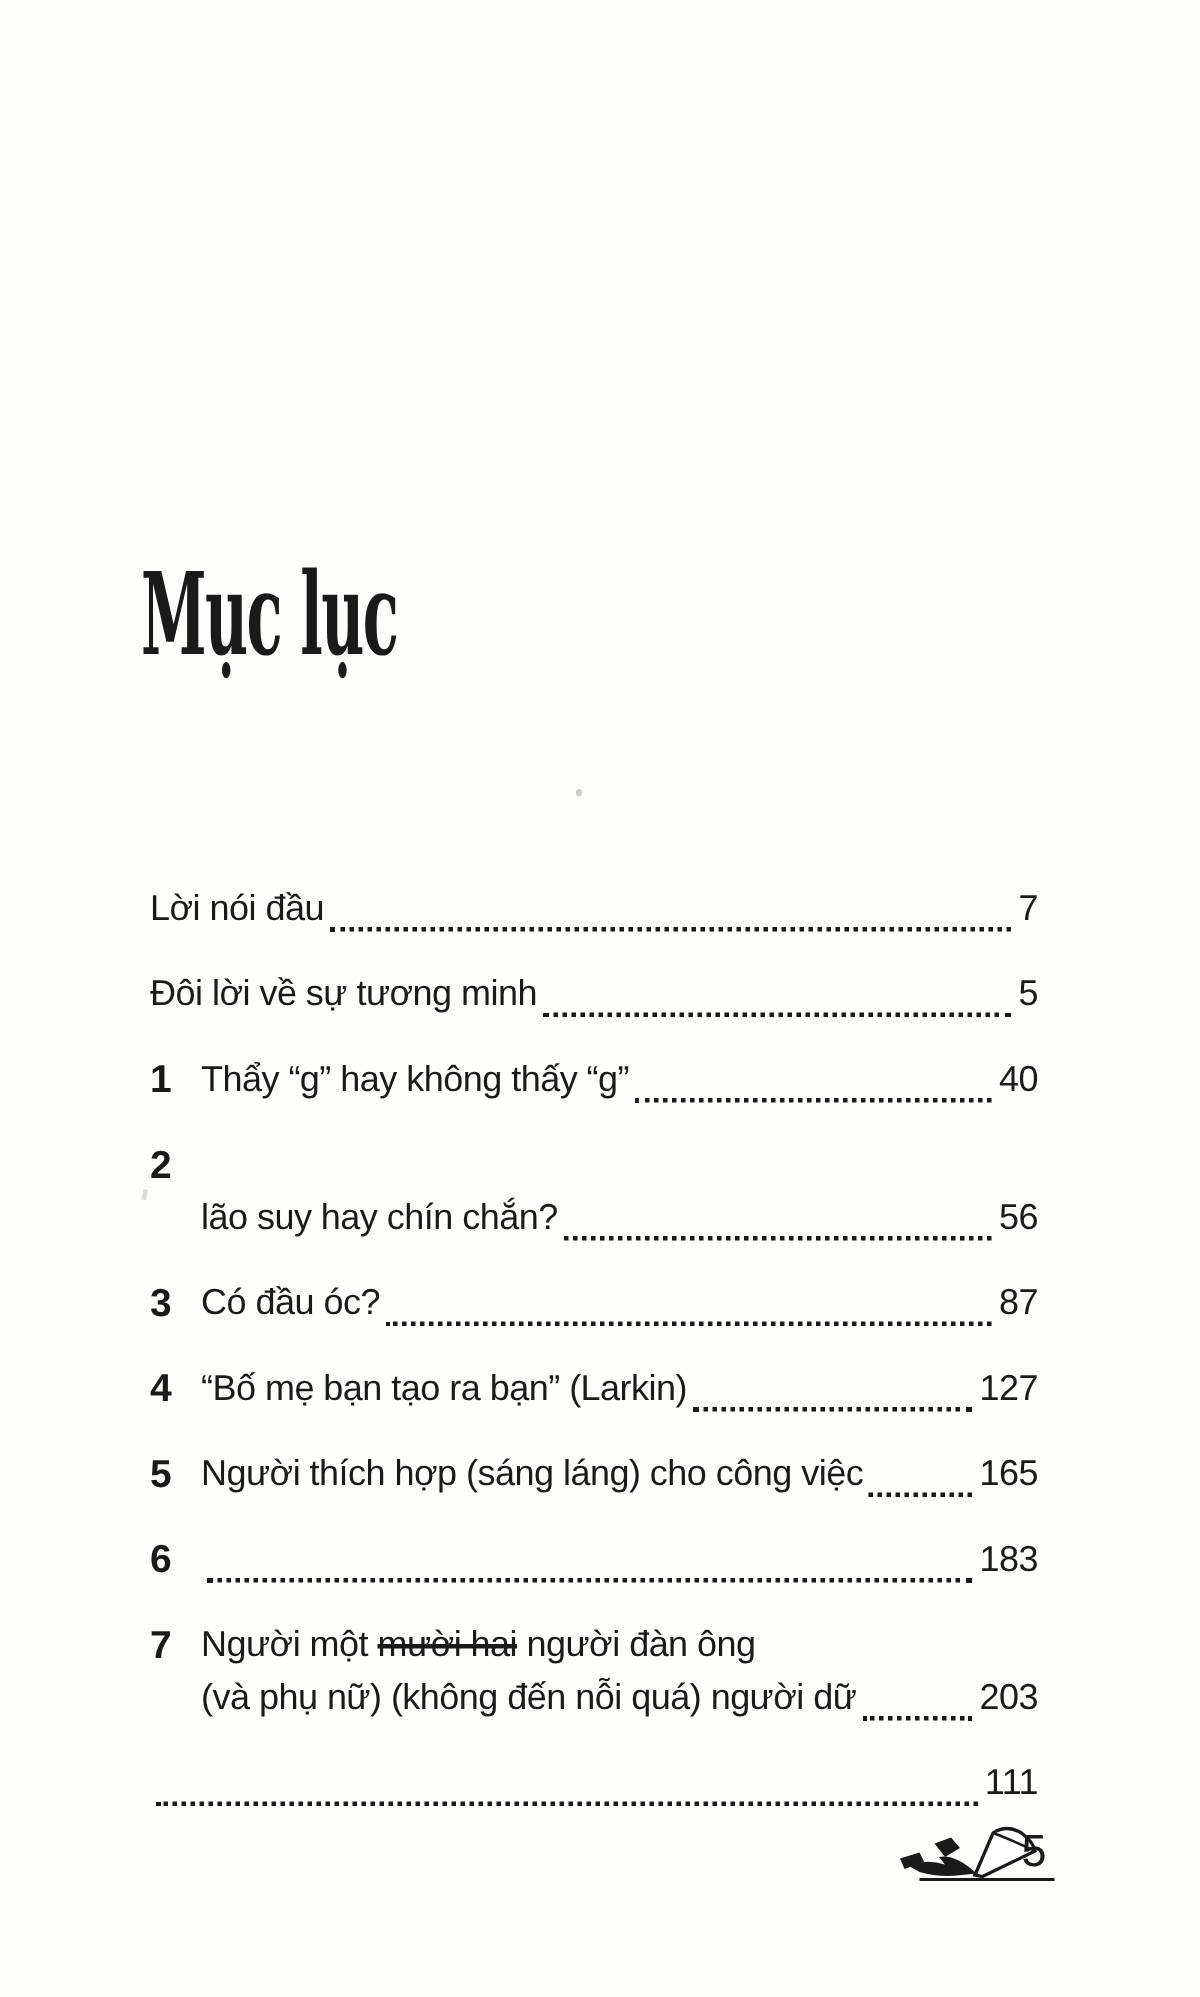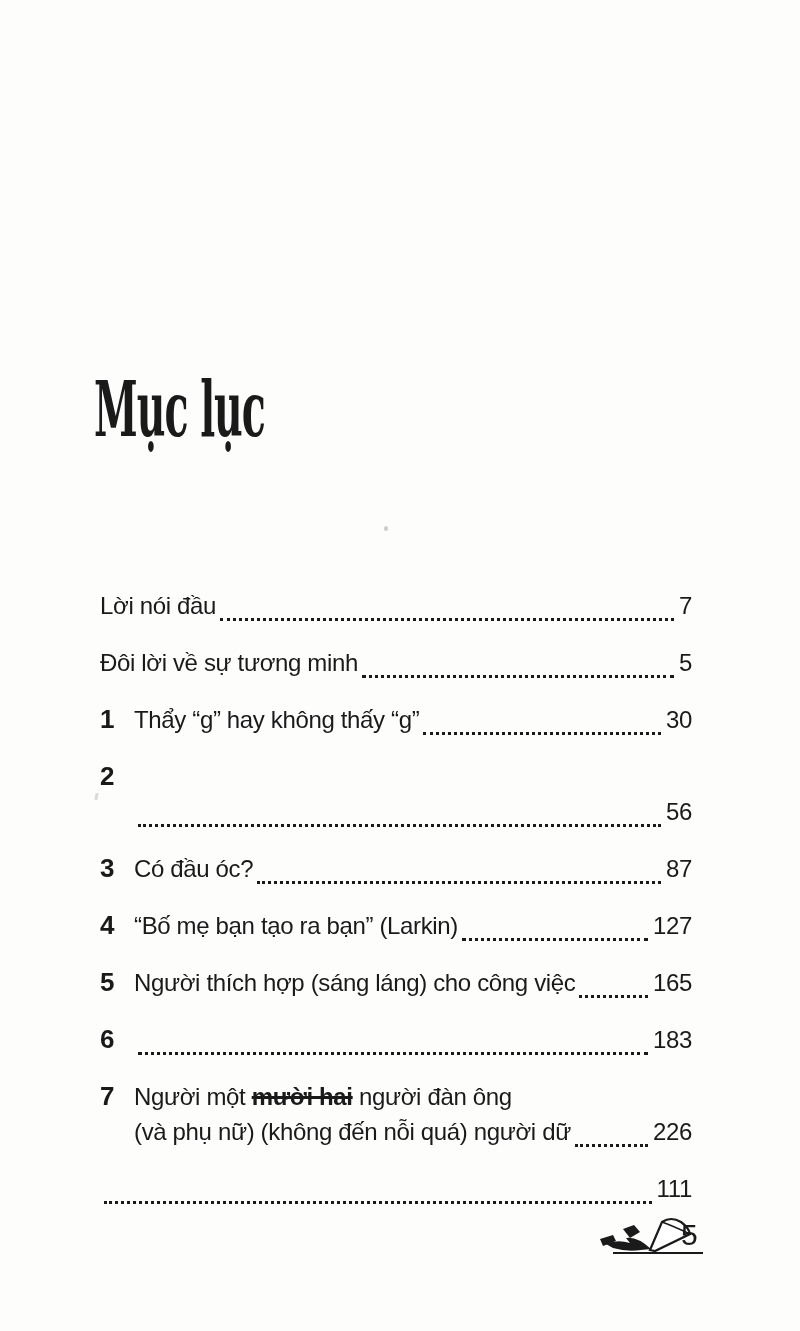--- a/index.html
+++ b/index.html
@@ -21,21 +21,21 @@
     position:absolute; left:100px; top:588px; width:592px;
     font-size:24px; letter-spacing:-0.35px;
   }
   .entry { margin-bottom:22px; }
   .line { display:flex; align-items:flex-end; line-height:35px; white-space:nowrap; }
   .num {
     flex:0 0 34px; font-weight:bold; font-size:26px; letter-spacing:0;
   }
   .indent { flex:0 0 34px; }
   .title { flex-shrink:0; }
-  .strike { text-decoration:line-through; text-decoration-thickness:2.5px;font-weight:bold; }
+  .strike { text-decoration:line-through; text-decoration-thickness:2.5px; }
   .leader {
     flex:1 1 auto; min-width:8px;
     border-bottom:3px dotted var(--ink);
     margin:0 3px 2px 4px;
   }
   .pagenum { margin-left:2px; }
   .footer-doodle { position:absolute; left:593px; top:1213px; }
   .folio {
     position:absolute; left:681px; top:1220px;
     font-size:30px; line-height:1;
@@ -70,29 +70,30 @@
         <span class="title"><span class="">Đôi lời về sự tương minh</span></span>
         <span class="leader"></span>
         <span class="pagenum">5</span>
       </div>
     </div>
     <div class="entry">
       <div class="line">
         <span class="num">1</span>
         <span class="title"><span class="">Thẩy “g” hay không thấy “g”</span></span>
         <span class="leader"></span>
-        <span class="pagenum">30</span>
+        <span class="pagenum">40</span>
       </div>
     </div>
     <div class="entry">
       <div class="line">
         <span class="num">2</span>
       </div>
       <div class="line">
         <span class="indent"></span>
+        <span class="title"><span class="">lão suy hay chín chắn?</span></span>
         <span class="leader"></span>
         <span class="pagenum">56</span>
       </div>
     </div>
     <div class="entry">
       <div class="line">
         <span class="num">3</span>
         <span class="title"><span class="">Có đầu óc?</span></span>
         <span class="leader"></span>
         <span class="pagenum">87</span>
@@ -123,21 +124,21 @@
     </div>
     <div class="entry">
       <div class="line">
         <span class="num">7</span>
         <span class="title"><span class="">Người một </span><span class="strike">mười hai</span><span class=""> người đàn ông</span></span>
       </div>
       <div class="line">
         <span class="indent"></span>
         <span class="title"><span class="">(và phụ nữ) (không đến nỗi quá) người dữ</span></span>
         <span class="leader"></span>
-        <span class="pagenum">226</span>
+        <span class="pagenum">203</span>
       </div>
     </div>
     <div class="entry">
       <div class="line">
         <span class="leader"></span>
         <span class="pagenum">111</span>
       </div>
     </div>
   </nav>
 

